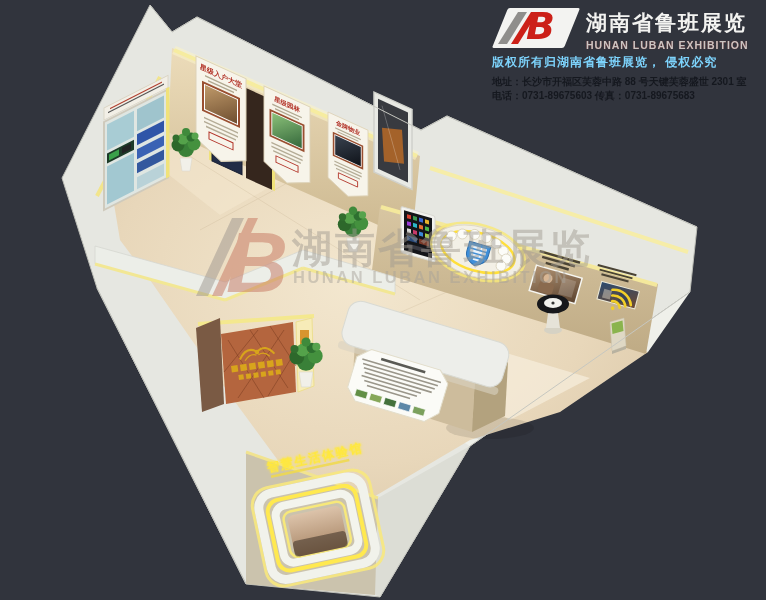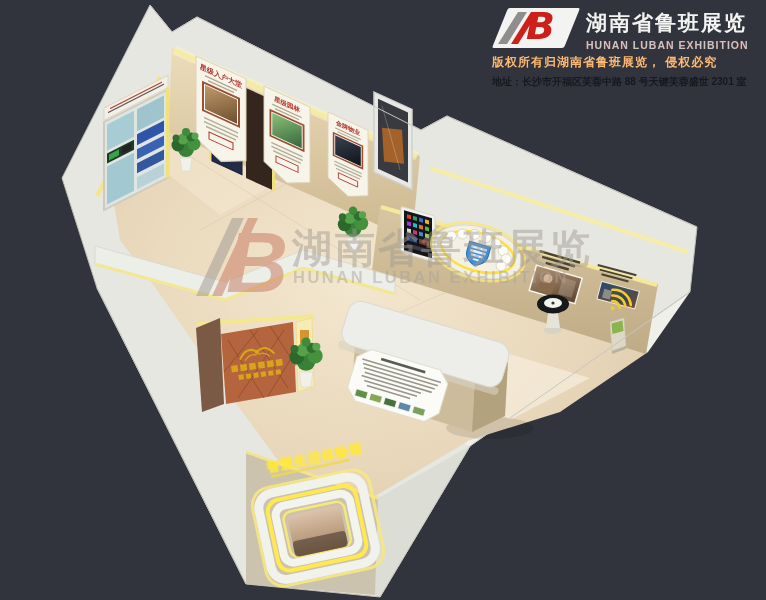--- a/index.html
+++ b/index.html
@@ -14,21 +14,21 @@
   .logo-slash.gray{left:16px;width:9px;background:#8f8e8c;}
   .logo-slash.red{left:29px;width:7px;background:#cc2018;}
   .logo-b{position:absolute;left:34px;top:-2px;font-family:"DejaVu Sans",sans-serif;
           font-style:italic;font-weight:900;font-size:38px;line-height:44px;color:#cc2018;}
   .brand-text{margin-left:6px;padding-top:3px;}
   .brand-cn{font-size:21px;font-weight:bold;color:#f3f3f1;letter-spacing:2px;white-space:nowrap;}
   .brand-en{font-size:10.5px;font-weight:bold;color:#c9c5c3;letter-spacing:1px;margin-top:2px;
             text-shadow:0 0 1px rgba(204,32,24,.55);white-space:nowrap;}
   
   .contact{position:absolute;left:492px;top:54px;width:272px;color:#15181f;}
-  .contact .copyright{font-size:12px;font-weight:bold;letter-spacing:1px;color:#fdba74;margin-bottom:4px;}
+  .contact .copyright{font-size:12px;font-weight:bold;letter-spacing:1px;color:#7dd3fc;margin-bottom:4px;}
   .contact .line{font-size:10px;font-weight:bold;line-height:1.42;white-space:nowrap;}
   svg text{font-family:"Liberation Sans","DejaVu Sans",sans-serif;}
 </style>
 </head>
 <body>
 
 <div class="stage">
 
   
   <svg width="766" height="600" viewBox="0 0 766 600">
@@ -410,15 +410,16 @@
     <div class="brand-text">
       <div class="brand-cn">湖南省鲁班展览</div>
       <div class="brand-en">HUNAN LUBAN EXHIBITION</div>
     </div>
   </div>
 
   
   <div class="contact">
     <div class="copyright">版权所有归湖南省鲁班展览， 侵权必究</div>
     <div class="line">地址：长沙市开福区芙蓉中路 88 号天键芙蓉盛世 2301 室</div>
+    <div class="line">电话：0731-89675603   传真：0731-89675683</div>
   </div>
 
 </div>
 
 </body></html>

